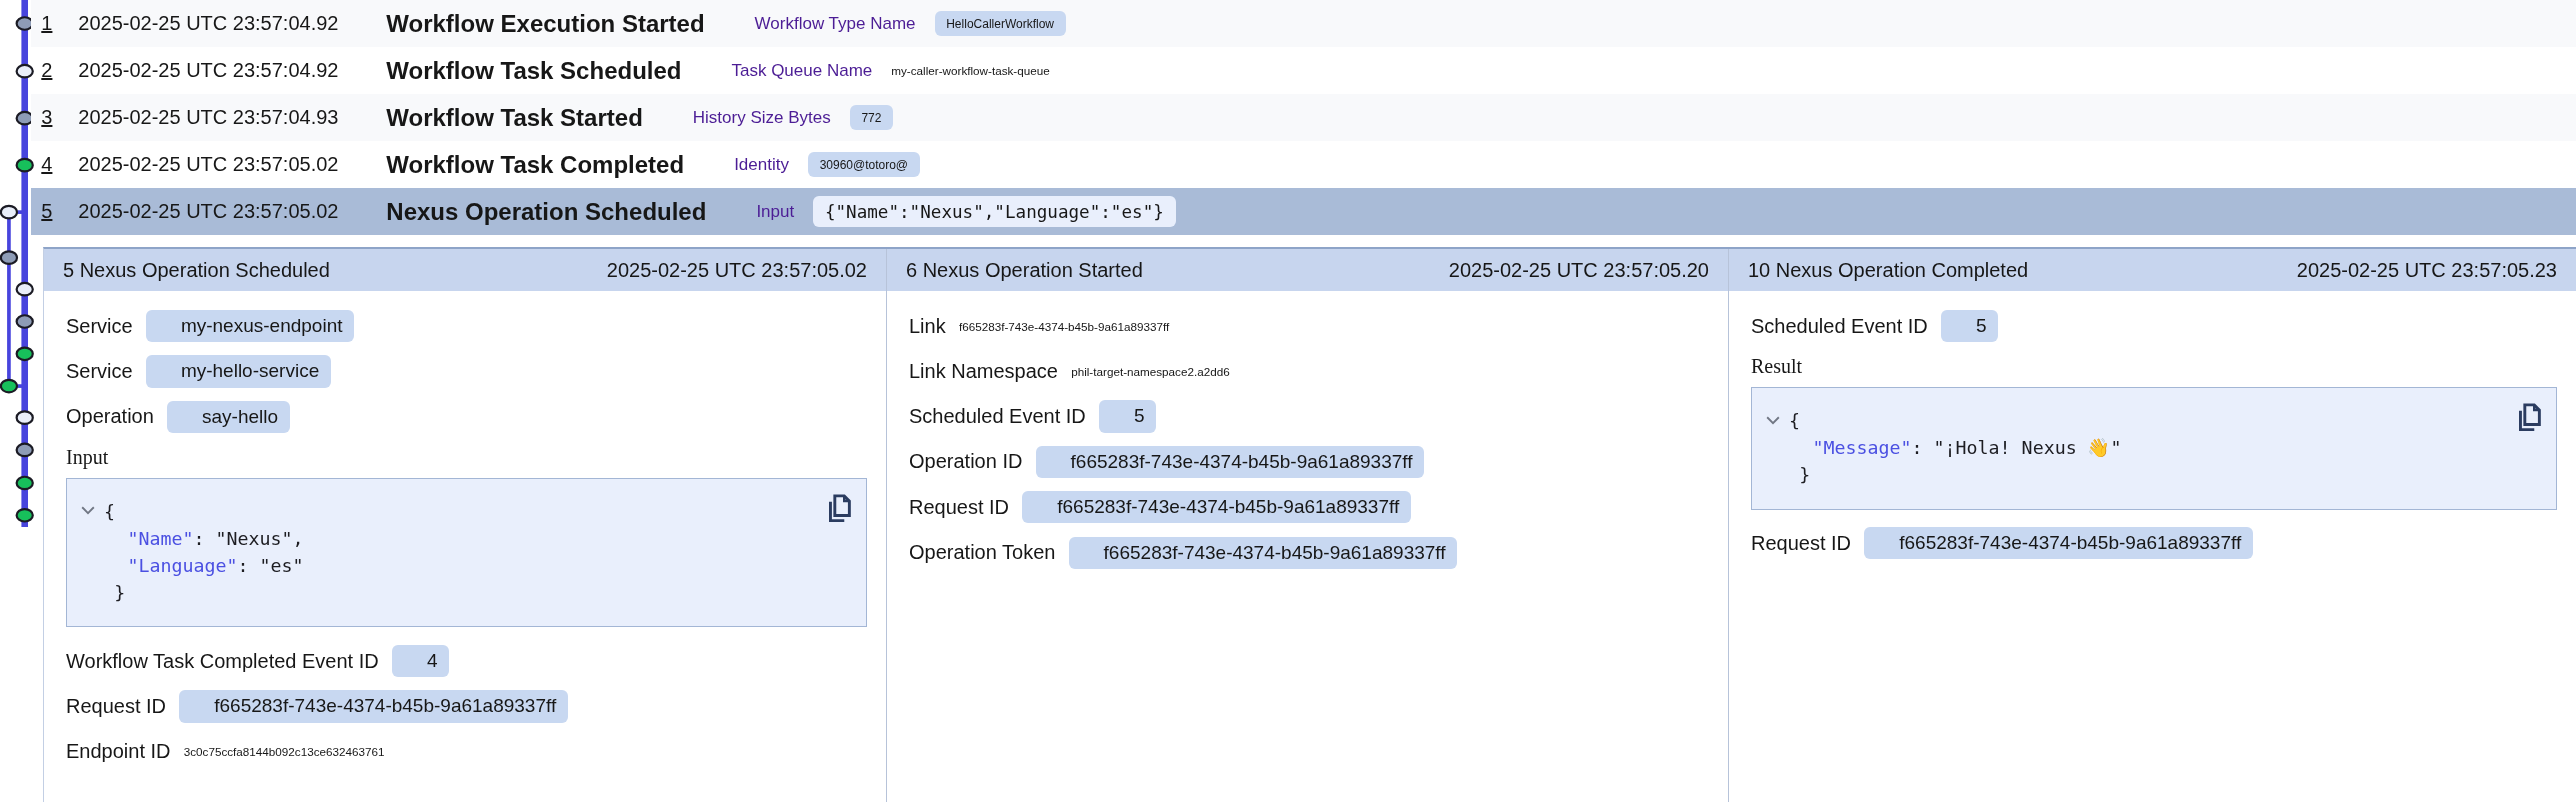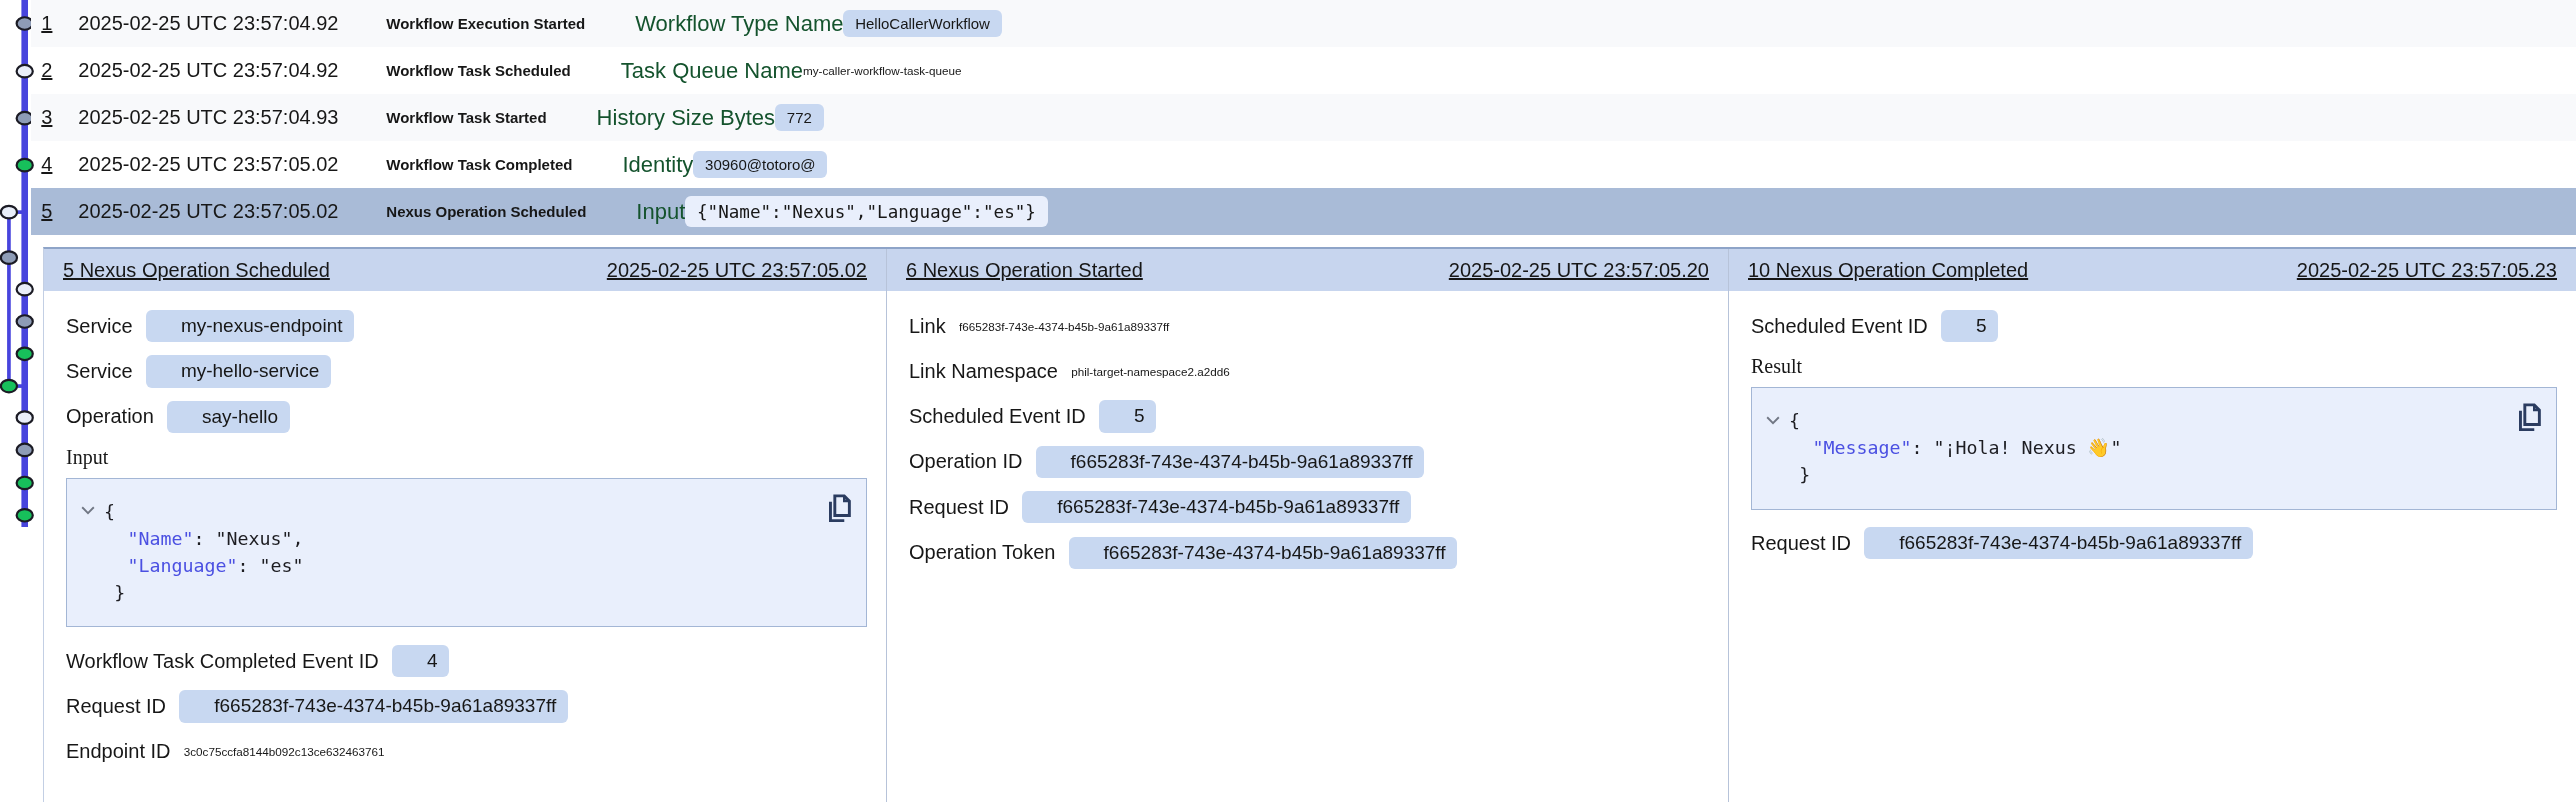--- a/index.html
+++ b/index.html
@@ -29,35 +29,35 @@
   
   .timeline{position:absolute;left:0;top:0;width:34px;height:803px;}
 
   
   .rows{position:absolute;left:31px;right:0;top:0;}
   .row{display:flex;align-items:center;height:47px;padding-left:10.3px;}
   .row.alt{background:var(--row-alt);}
   .row.selected{background:var(--selected-row);}
   .row .num{width:37px;font-size:20px;font-weight:500;text-decoration:underline;color:var(--text);cursor:pointer;}
   .row .ts{width:308px;font-size:20px;}
-  .row .name{font-size:15px;font-weight:700;margin-right:50px;white-space:nowrap;text-align:right;}
-  .row .attr-label{font-size:22px;color:#14532d;white-space:nowrap;}
-  .badge{background:var(--badge);border-radius:5.9px;padding:5.1px 11.7px;font-size:15px;white-space:nowrap;}
+  .row .name{font-size:24px;font-weight:700;margin-right:50px;white-space:nowrap;text-align:right;}
+  .row .attr-label{font-size:17px;color:#4c1d95;margin-right:19px;white-space:nowrap;}
+  .badge{background:var(--badge);border-radius:5.9px;padding:5.1px 11.7px;font-size:12px;white-space:nowrap;}
   .badge.light{background:var(--badge-light);}
   .mono{font-family:"DejaVu Sans Mono", monospace;font-size:17.6px;}
 
   
   .panels{position:absolute;left:43px;right:0;top:247px;bottom:0;
     border-top:2.2px solid var(--container-top);
     border-left:1.5px solid var(--container-left);
     display:grid;grid-template-columns:842px 842px 1fr;background:#fff;}
   .panel{min-width:0;}
   .panel + .panel{border-left:1.5px solid var(--divider);}
   .panel-header{height:42px;background:var(--header-band);display:flex;align-items:center;
-    justify-content:space-between;padding:0 19px;font-size:20px;font-weight:500;text-decoration:underline;}
+    justify-content:space-between;padding:0 19px;font-size:20px;font-weight:500;}
   .panel-body{padding:19px 19px 0 22px;}
   .field{display:flex;align-items:center;gap:13.2px;min-height:32px;margin-bottom:13.2px;}
   .field .f-label{font-size:20px;white-space:nowrap;}
   .field .badge{font-size:19px;padding-left:35px;}
   .section-label{font-size:20px;margin:1.5px 0 8.8px 0;font-family:Liberation Serif, serif;}
 
   .code-block{position:relative;background:var(--code-bg);border:1.5px solid var(--code-border);
     padding:19px 51px 20.5px 37px;margin:0 0 17.6px 0;font-family:"DejaVu Sans Mono", monospace;
     font-size:18.3px;line-height:27px;color:#1d1d22;}
   .code-block .chev{position:absolute;left:13.2px;top:26.4px;}

